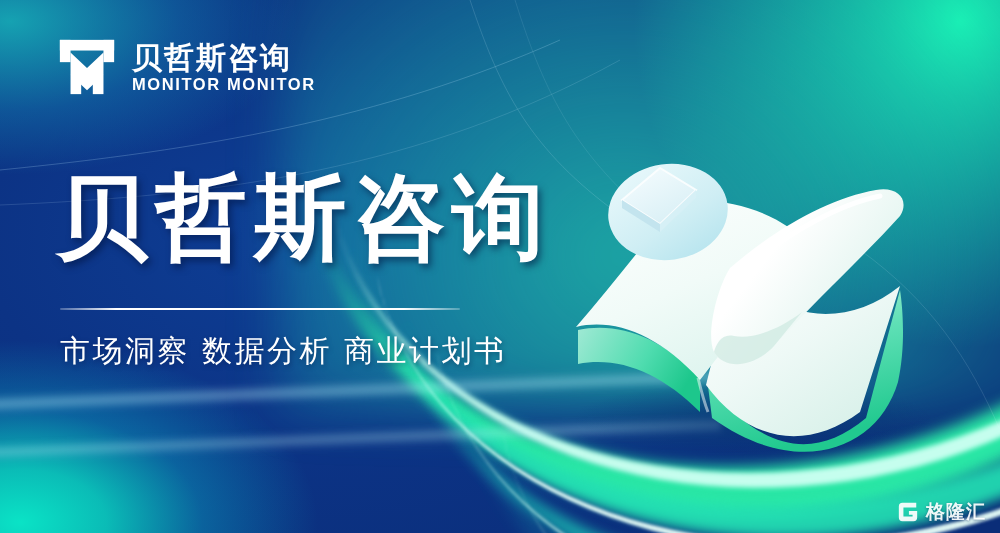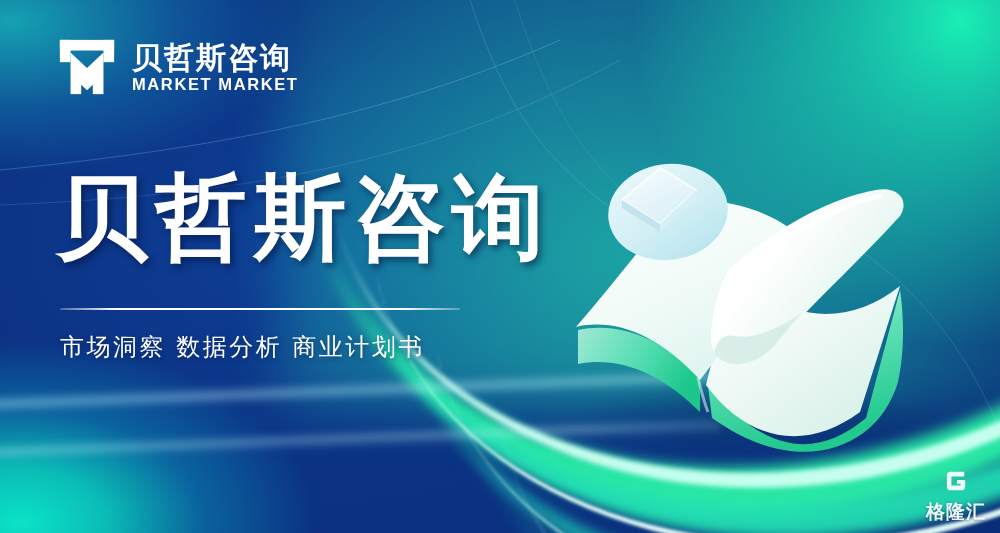--- a/index.html
+++ b/index.html
@@ -182,38 +182,37 @@
     position: absolute;
     left: 60px; top: 308px;
     width: 400px; height: 2px;
     background: linear-gradient(to right, rgba(255,255,255,0.25), #ffffff 14%, #ffffff 86%, rgba(255,255,255,0.25));
     border-radius: 2px;
   }
   .subtitle {
     position: absolute;
     left: 60px; top: 331px;
     color: #ffffff;
-    font-size: 24px;
+    font-size: 30px;
     font-weight: 400;
     letter-spacing: 2.5px;
     line-height: 1.35;
     font-family: "DejaVu Sans", "Liberation Sans", sans-serif;
     white-space: nowrap;
     text-shadow: 1px 2px 5px rgba(2,18,60,0.4);
   }
 
   
   .watermark {
     position: absolute;
     right: 14px; bottom: 8px;
     display: flex;
     align-items: center;
     gap: 7px;
     opacity: .92;
-    flex-direction: column;
   }
   .wm-icon { width: 22px; height: 22px; flex: 0 0 auto; }
   .wm-text {
     color: #ffffff;
     font-size: 19px;
     font-weight: 700;
     letter-spacing: 1px;
     font-family: "DejaVu Sans", "Liberation Sans", sans-serif;
     text-shadow: 0 1px 3px rgba(0,40,90,0.6);
   }
@@ -346,21 +345,21 @@
       <path d="M 15,17 L 15,40 L 32,56 L 49,40 L 49,17 L 32,33 Z" fill="#ffffff"></path>
 
       <rect x="15" y="40" width="11" height="20" fill="#ffffff"></rect>
 
       <rect x="38" y="40" width="11" height="20" fill="#ffffff"></rect>
 
       <path d="M 17,15 L 32,29 L 47,15 Z" fill="none"></path>
     </svg>
     <div class="logo-text">
       <div class="logo-cn">贝哲斯咨询</div>
-      <div class="logo-en">MARKET MARKET</div>
+      <div class="logo-en">MONITOR MONITOR</div>
     </div>
   </div>
 
   <div class="headline">贝哲斯咨询</div>
   <div class="divider"></div>
   <div class="subtitle">市场洞察  数据分析  商业计划书</div>
 
   <div class="watermark">
     <svg class="wm-icon" viewBox="0 0 24 24">
       <path d="M21 2 H6 A4 4 0 0 0 2 6 V18 A4 4 0 0 0 6 22 H18 A4 4 0 0 0 22 18 V11 H13 V15 H17 V17 H7 V7 H21 Z" fill="#ffffff"></path>

